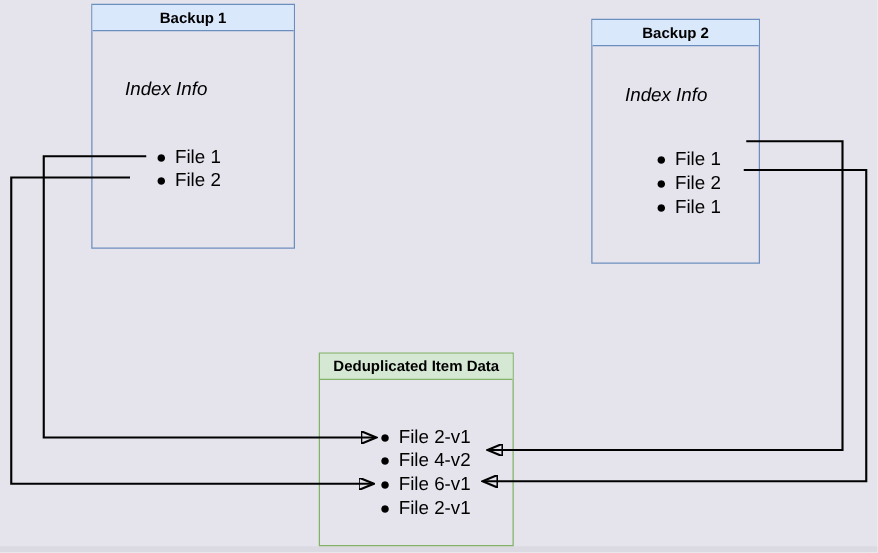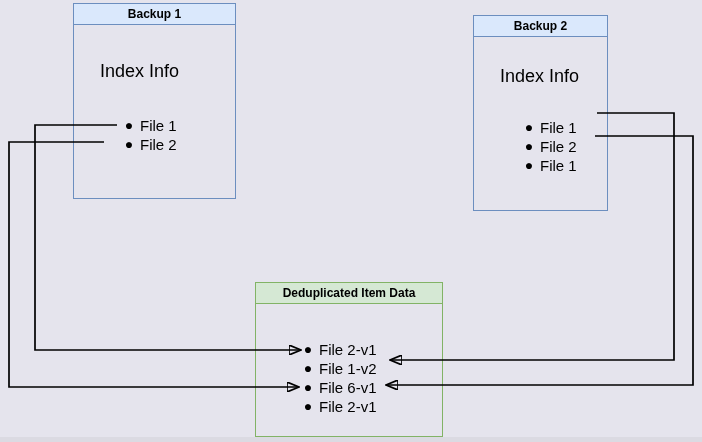--- a/index.html
+++ b/index.html
@@ -29,21 +29,21 @@
   .box-header {
     height: 20px;
     display: flex; align-items: center; justify-content: center;
     font-size: 12px; font-weight: bold;
     border-bottom: 1px solid;
   }
   .box.blue  .box-header { background: var(--blue_header, #dae8fc);  border-color: var(--blue_border, #6c8ebf); }
   .box.green .box-header { background: var(--green_header, #d5e8d4); border-color: var(--green_border, #82b366); }
   .subtitle {
     position: absolute;
-    font-size: 18px; line-height: 19px;
+    font-size: 15px; line-height: 19px; font-style: italic;
   }
   .list { position: absolute; }
   .row {
     display: flex; align-items: center;
     height: 19px; font-size: 15px; line-height: 19px;
   }
   .dot {
     width: 14px; text-align: center;
     margin-right: 4px;
     font-size: 14px;
@@ -93,30 +93,30 @@
         <span class="dot">●</span>
         <span>File 2</span>
       </div>
       <div class="row">
         <span class="dot">●</span>
         <span>File 1</span>
       </div>
     </div>
   </div>
 
-  <div class="box green" style="left:255px; top:282px; width:188px; height:155px;">
+  <div class="box green" style="left:255px; top:282px; width:156px; height:155px;">
     <div class="box-header">Deduplicated Item Data</div>
     <div class="list" style="left:45px; top:57px;">
       <div class="row">
         <span class="dot">●</span>
         <span>File 2-v1</span>
       </div>
       <div class="row">
         <span class="dot">●</span>
-        <span>File 1-v2</span>
+        <span>File 4-v2</span>
       </div>
       <div class="row">
         <span class="dot">●</span>
         <span>File 6-v1</span>
       </div>
       <div class="row">
         <span class="dot">●</span>
         <span>File 2-v1</span>
       </div>
     </div>

